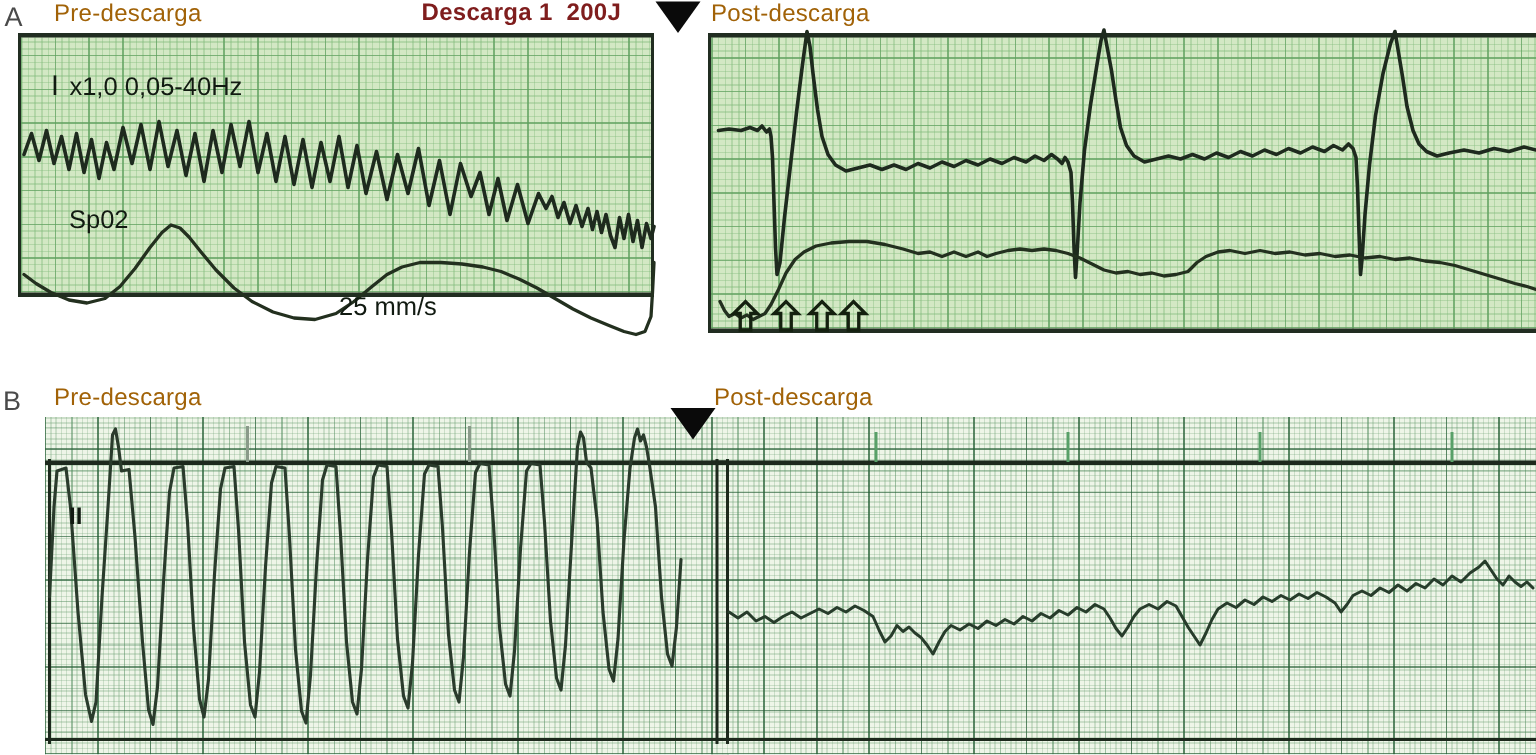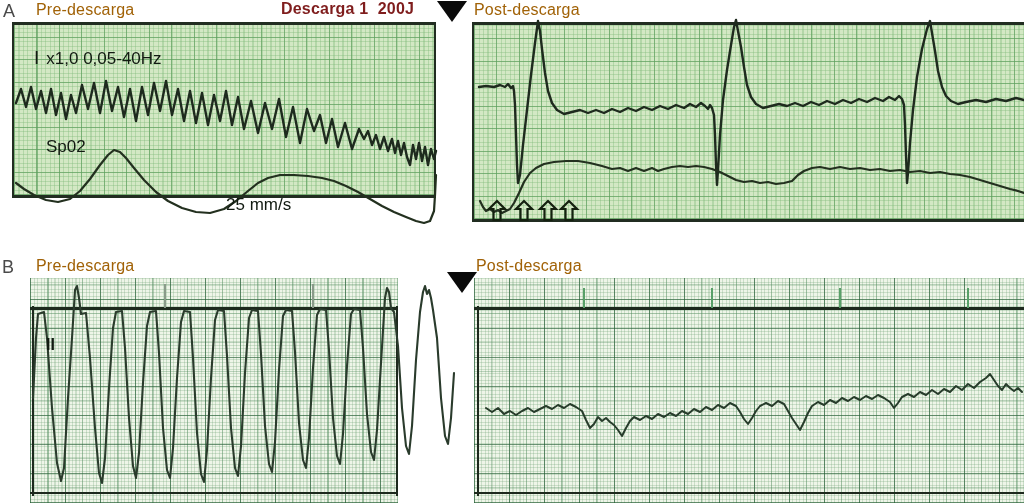--- a/index.html
+++ b/index.html
@@ -67,21 +67,21 @@
         <path d="M70.5,195 L70.5,184 L66,184 L74,176 L82,184 L77.5,184 L77.5,195 Z" fill="none" stroke="#14200f" stroke-width="2.2" stroke-linejoin="miter"></path>
         <path d="M91.5,195 L91.5,184 L87,184 L95,176 L103,184 L98.5,184 L98.5,195 Z" fill="none" stroke="#14200f" stroke-width="2.2" stroke-linejoin="miter"></path>
       </svg>
   </div>
 
   <span class="panel-letter" style="left:2px;top:257px;">B</span>
   <span class="hdr" style="left:36px;top:257px;">Pre-descarga</span>
   <div class="tri" style="left:447px;top:272px;"></div>
   <span class="hdr" style="left:476px;top:257px;">Post-descarga</span>
 
-  <div class="paper-b" style="left:30px;top:278px;width:368px;height:225px;">
+  <div class="paper-b" style="left:30px;top:278px;width:456px;height:225px;">
     <div class="frame-h" style="top:29px;"></div>
     <div class="frame-h" style="top:214px;height:2px;"></div>
     <div class="frame-v" style="left:2px;"></div>
     <div class="frame-v" style="right:0px;"></div>
     <div class="inlabel" style="left:16px;top:58px;font-weight:bold;font-size:16px;">II</div>
     <svg class="strip-svg" width="428" height="225">
         <polyline points="3,120 6,60 8,36 14,34 17,60 22,130 27,185 31,203 34,190 38,120 42,60 45,12 47,8 49,20 51,36 56,35 60,80 65,150 69,195 72,205 75,180 79,110 83,50 86,34 92,33 95,70 99,140 103,188 106,200 109,175 113,105 117,48 120,34 126,33 129,75 133,150 137,192 140,200 143,170 147,100 151,44 154,33 160,34 163,80 167,155 171,196 174,204 177,172 181,100 185,42 188,32 194,33 197,78 201,150 205,190 208,198 211,168 215,95 219,40 222,32 228,33 231,76 235,148 239,186 242,194 245,164 249,92 253,38 256,32 262,33 265,74 269,145 273,182 276,190 279,160 283,90 287,37 290,31 296,32 299,72 303,140 307,178 310,186 313,156 317,88 321,36 324,31 330,32 333,70 337,136 341,174 344,182 347,152 351,85 355,20 357,10 359,14 361,30 364,34 368,68 372,130 376,168 379,176 382,148 386,82 390,34 393,14 395,8 397,16 399,12 401,20 403,32 407,60 411,120 415,158 418,166 421,140 424,95" fill="none" stroke="#2a3b2c" stroke-width="2.1" stroke-linejoin="round" stroke-linecap="round"></polyline>
         <line x1="135" x2="135" y1="6" y2="30" stroke="#8a9a8a" stroke-width="2"></line>
         <line x1="283" x2="283" y1="6" y2="30" stroke="#8a9a8a" stroke-width="2"></line>
       </svg>

